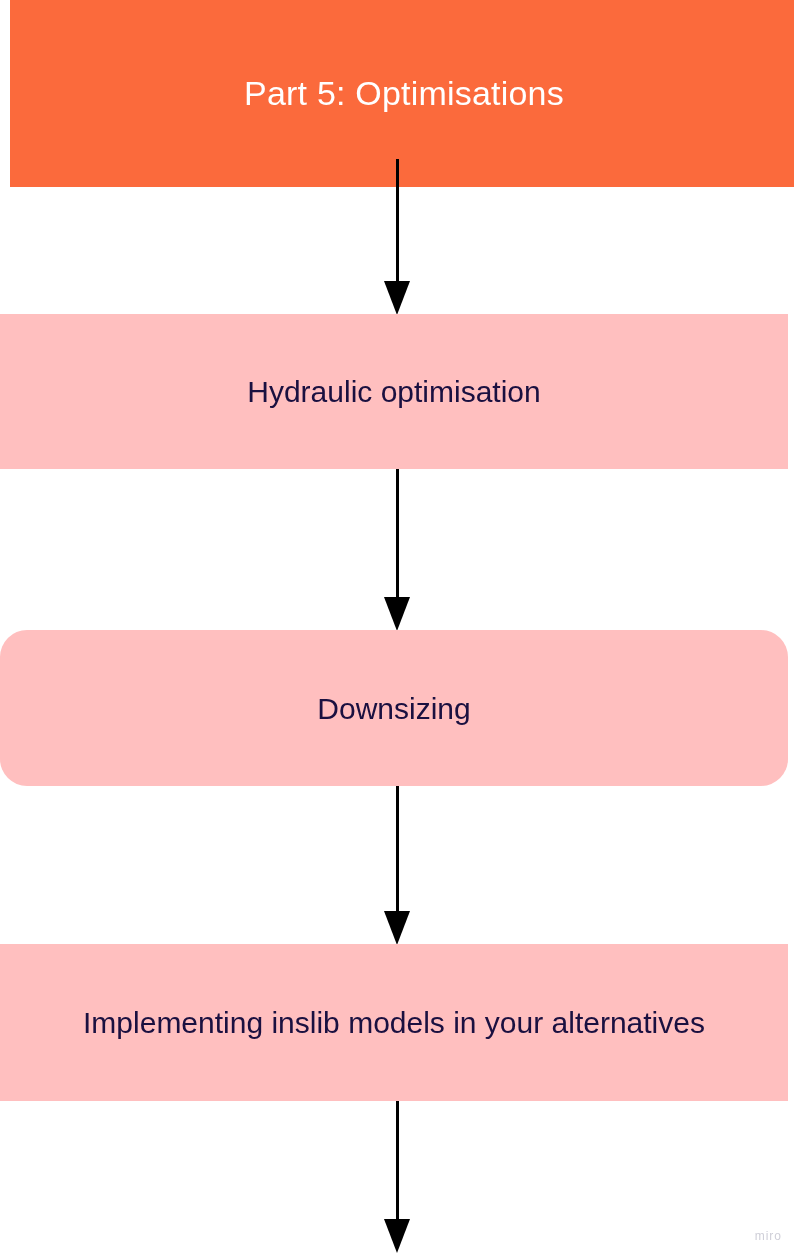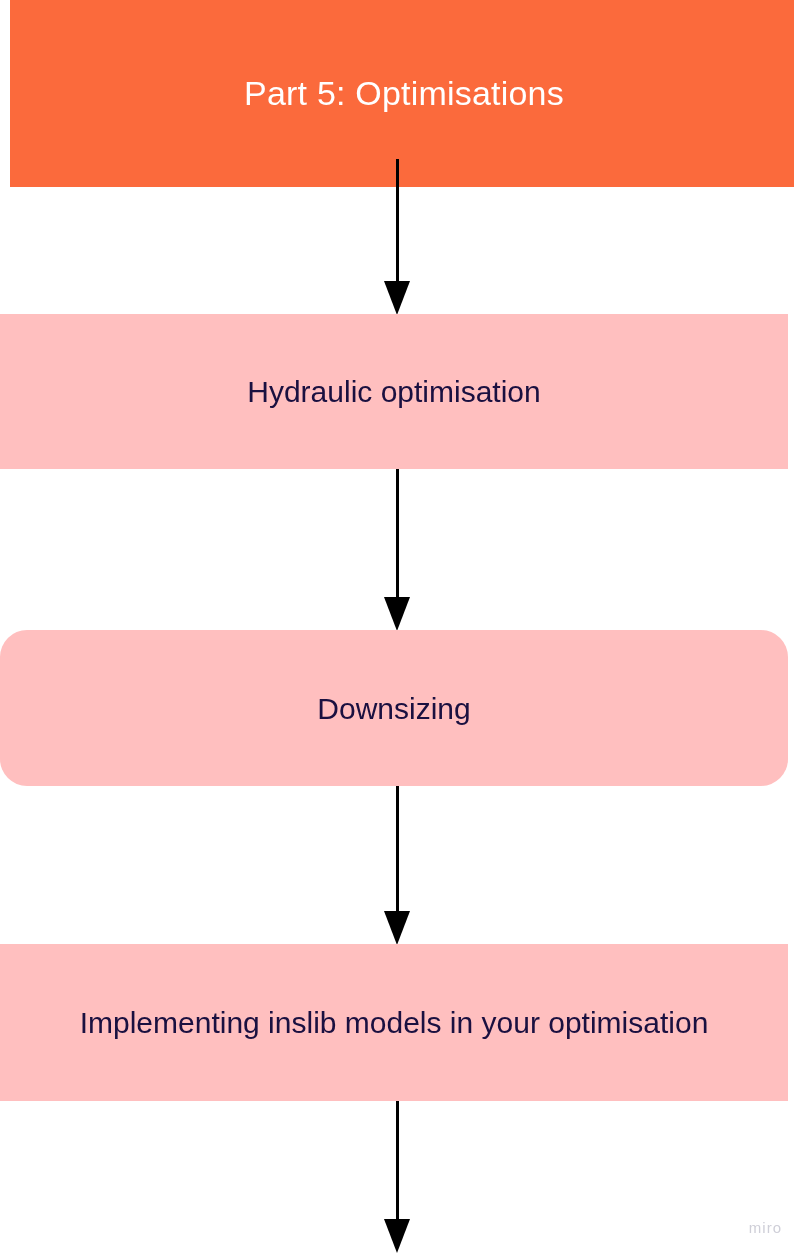--- a/index.html
+++ b/index.html
@@ -90,23 +90,23 @@
   #conn-3 { top: 786px; height: 125px; }
   #head-3 { left: 384px; top: 911px; }
 
   #conn-4 { top: 1101px; height: 118px; }
   #head-4 { left: 384px; top: 1219px; }
 
   
   .watermark {
     position: absolute;
     right: 12px;
-    bottom: 22px;
+    bottom: 15px;
     color: #cfcfd8;
-    font-size: 15px;
+    font-size: 12px;
     letter-spacing: 1px;
     user-select: none;
   }
 </style>
 </head>
 <body>
 
 <div id="canvas">
 
   <div class="header-banner">
@@ -124,21 +124,21 @@
   <div class="arrowhead" id="head-2"></div>
 
   <div class="process-box" id="box-downsizing">
     <div class="process-label">Downsizing</div>
   </div>
 
   <div class="connector" id="conn-3"></div>
   <div class="arrowhead" id="head-3"></div>
 
   <div class="process-box" id="box-implementing">
-    <div class="process-label">Implementing inslib models in your optimisation</div>
+    <div class="process-label">Implementing inslib models in your alternatives</div>
   </div>
 
   <div class="connector" id="conn-4"></div>
   <div class="arrowhead" id="head-4"></div>
 
   <div class="watermark">miro</div>
 
 </div>
 
 </body></html>

